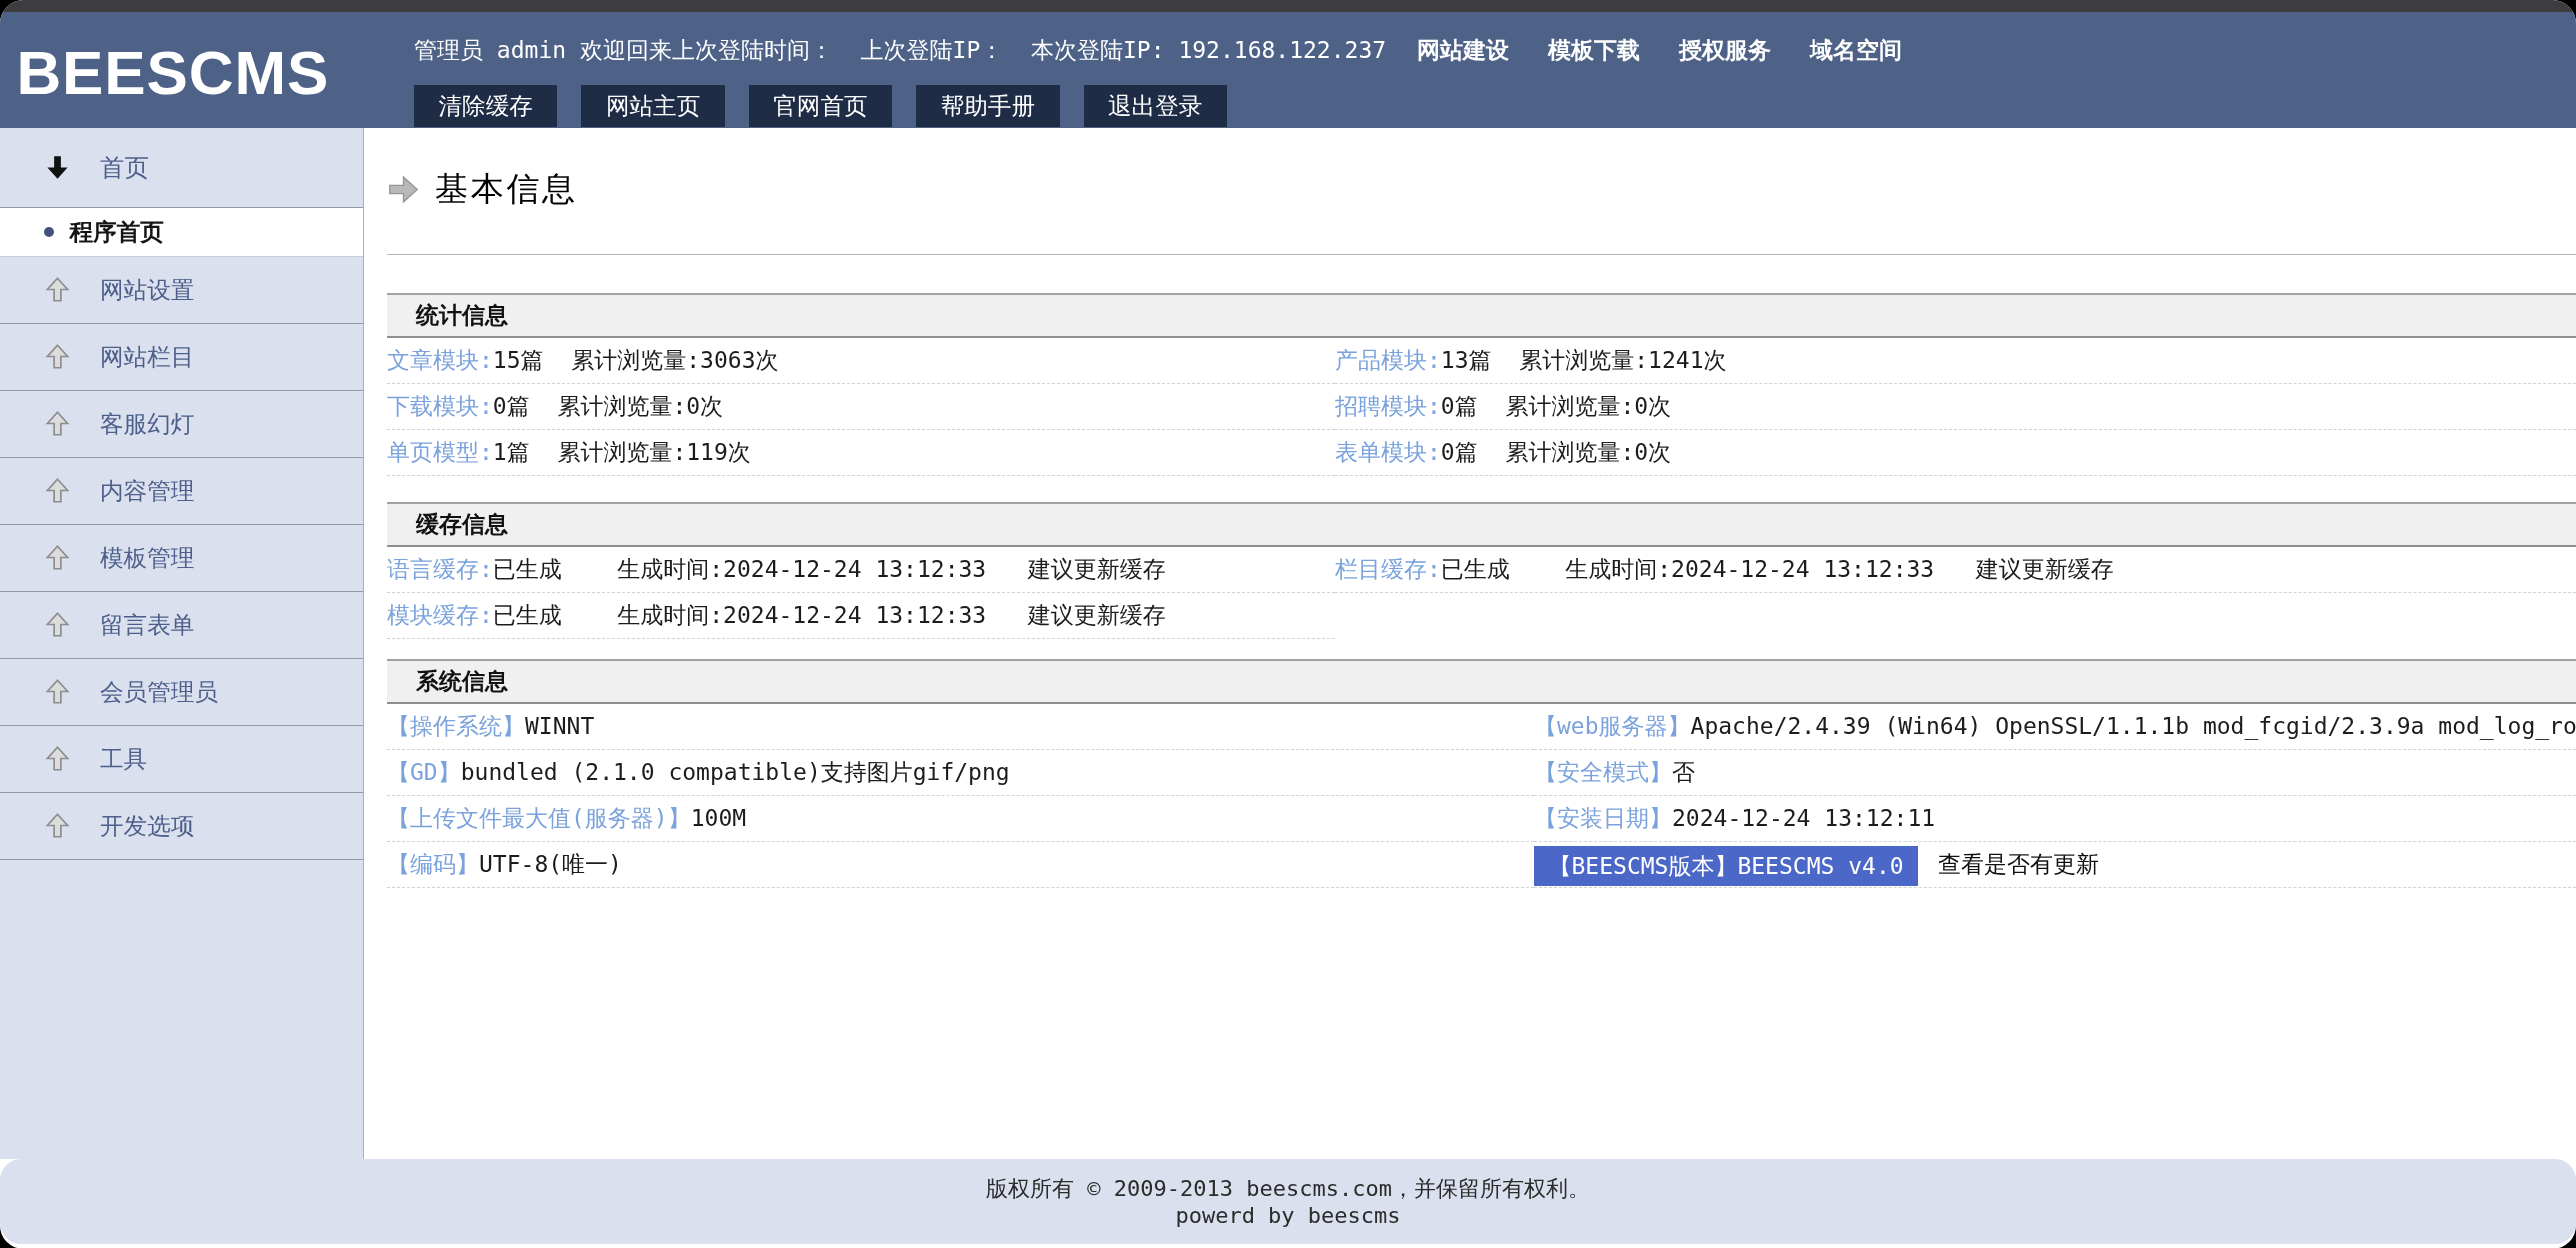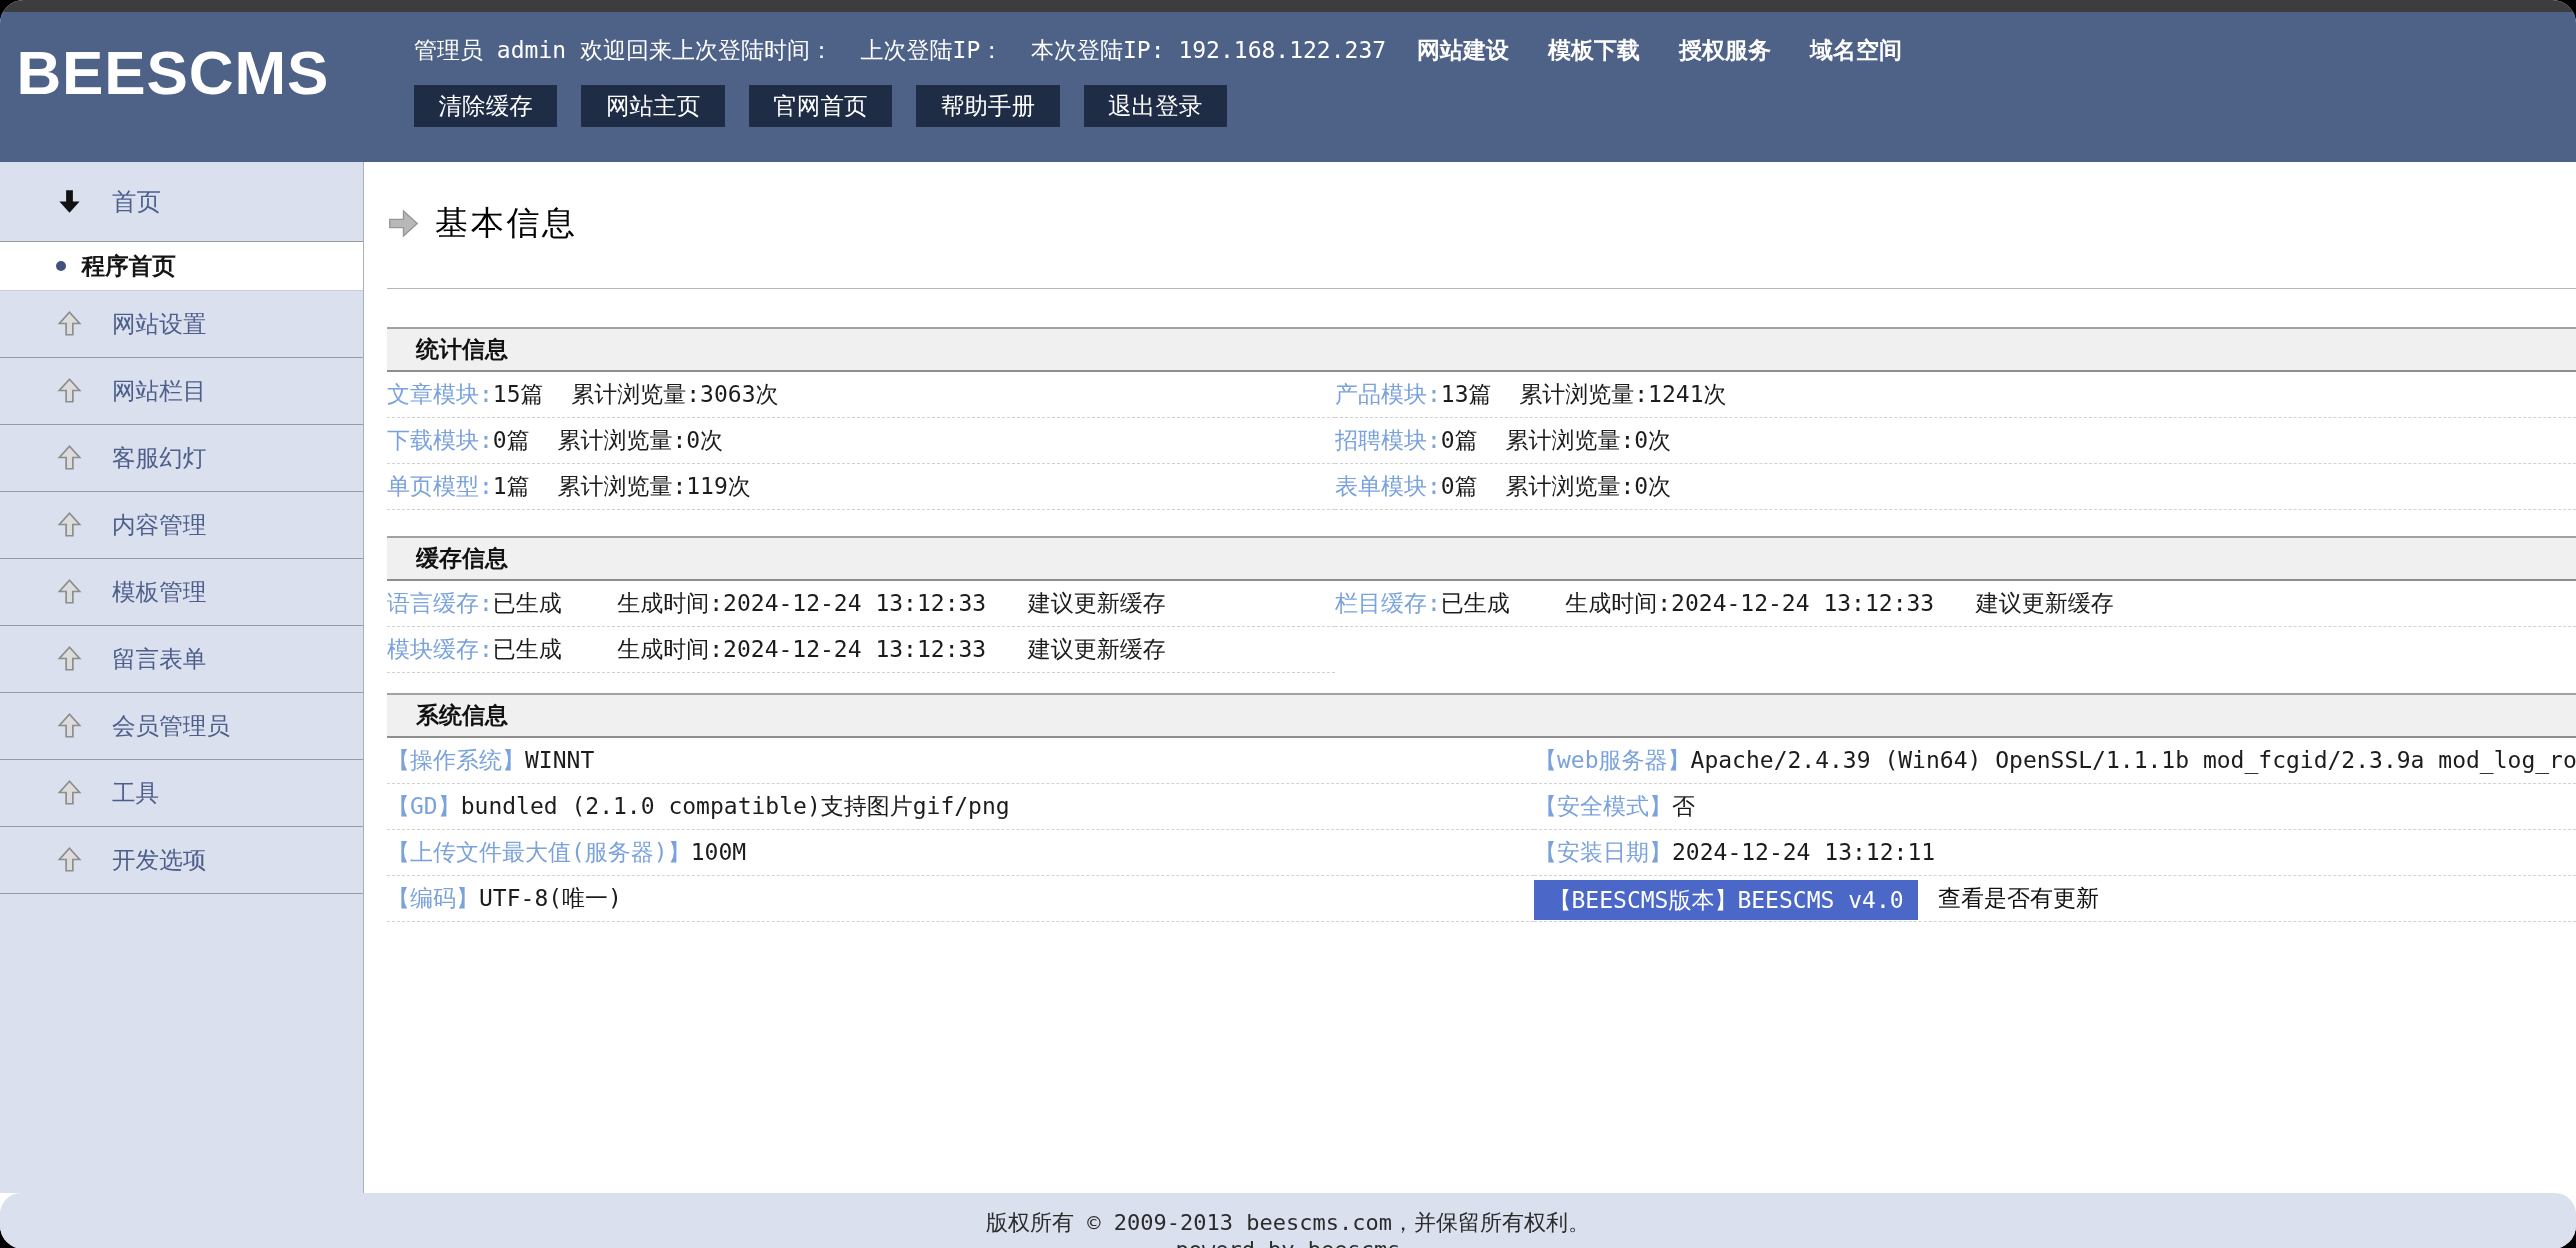--- a/index.html
+++ b/index.html
@@ -2,35 +2,35 @@
 <html style="font-size:14.5px"><head>
 <meta charset="utf-8">
 <style>
   html,body{margin:0;padding:0;background:#000;}
   *{box-sizing:border-box;}
   body{font-family:"DejaVu Sans Mono","DejaVu Sans",monospace;}
   .window{position:relative;width:2576px;height:1249px;background:#fff;border-radius:23.6px;overflow:hidden;}
 
   
   .top-strip{height:11.8px;background:#3d3d3f;}
-  header{position:relative;height:150px;background:#4e6186;text-decoration:underline;}
+  header{position:relative;height:116px;background:#4e6186;text-decoration:underline;}
   .logo{position:absolute;left:16.4px;top:25.5px;color:#fff;font-family:"Liberation Sans","DejaVu Sans",sans-serif;
         font-weight:bold;font-size:62px;letter-spacing:0.9px;}
   .header-right{position:absolute;left:414px;top:0;right:18px;}
   .admin-line{margin-top:23.6px;color:#fff;font-size:23px;white-space:pre;display:flex;}
   .top-links{margin-left:31px;display:inline-flex;gap:39px;font-weight:bold;}
   .top-link{color:#fff;text-decoration:none;cursor:pointer;}
   .btn-row{margin-top:19px;display:flex;gap:24px;}
   .hbtn{background:#1f2c46;color:#fff;font-size:23.6px;font-family:inherit;border:none;
         height:42px;padding:0 24.5px;cursor:pointer;}
 
   
   .layout{display:flex;height:1031px;}
   .sidebar{width:364px;background:#dbe0ef;border-right:0.9px solid #a9aec2;flex-shrink:0;}
-  .side-item{display:flex;align-items:center;padding-left:56px;border-bottom:0.9px solid #959aa9;
+  .side-item{display:flex;align-items:center;padding-left:44px;border-bottom:0.9px solid #959aa9;
              color:#4c5f8a;font-size:23.6px;cursor:pointer;}
   .side-item .icon{width:27px;height:27px;margin-right:29px;flex-shrink:0;}
   .side-item.home{height:80px;font-size:24.5px;}
   .side-item.active{height:49px;background:#fff;border-bottom:0.9px solid #c8ccd9;
                     color:#151515;font-weight:bold;}
   .bullet{width:10px;height:10px;border-radius:50%;background:#42517d;margin-right:15.5px;flex-shrink:0;}
   .side-item.plain{height:67px;}
 
   main{flex:1;background:#fff;padding:33px 18px 0 23px;position:relative;}
   .page-title-row{display:flex;align-items:center;gap:9px;margin-left:0;}

